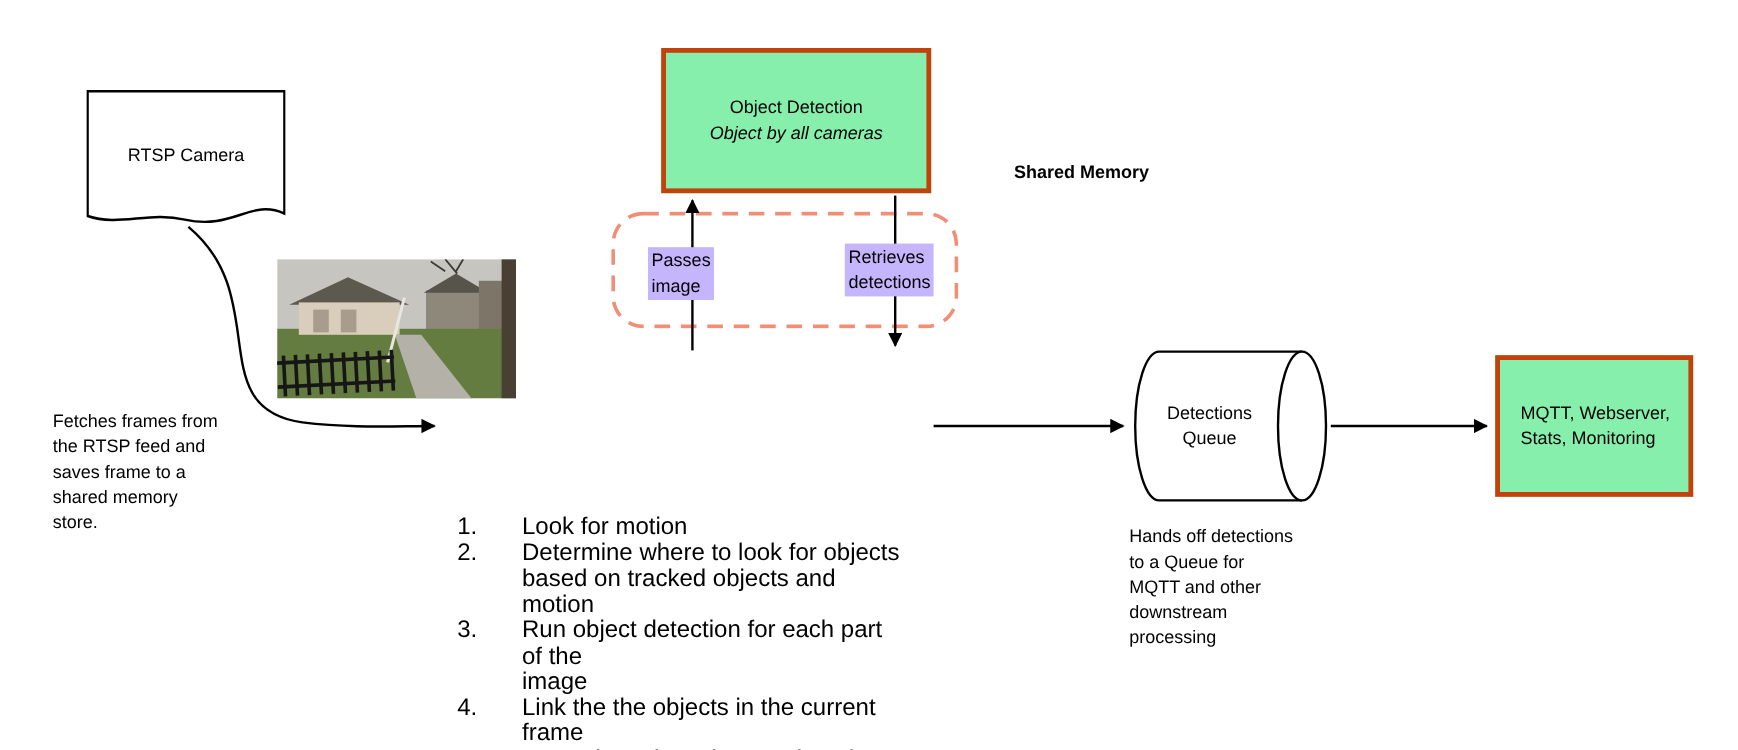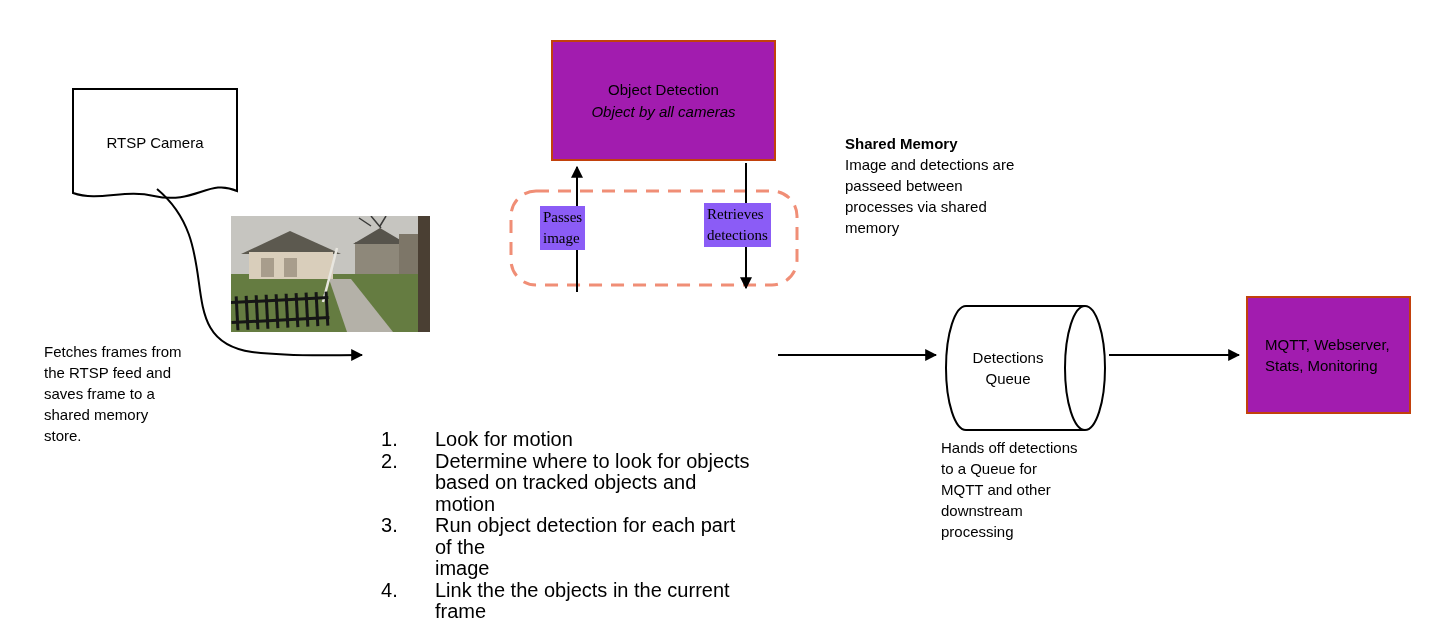--- a/index.html
+++ b/index.html
@@ -1,28 +1,28 @@
 <!DOCTYPE html>
 <html><head>
 <meta charset="utf-8">
 <style>
   * { margin:0; padding:0; box-sizing:border-box; }
   html,body { background:#fff; }
   body { font-family:"Liberation Sans", sans-serif; color:#000; }
   .canvas { position:relative; width:1448px; height:625px; background:#fff; overflow:hidden; }
   .abs { position:absolute; }
-  .ybox { background:#a21caf; border:2px solid #c2410c; display:flex; flex-direction:column;
+  .ybox { background:#86efac; border:4px solid #c2410c; display:flex; flex-direction:column;
           align-items:center; justify-content:center; text-align:center; font-size:15px; line-height:22px; z-index:1; }
   .preline { white-space:pre-line; }
   .note { font-size:15px; line-height:21px; z-index:1; }
-  .lbl-bg { background:#8b5cf6; padding:1px 3px; font-size:15px; line-height:21px; z-index:6;font-family:Liberation Serif, serif; }
+  .lbl-bg { background:#c4b5fd; padding:1px 3px; font-size:15px; line-height:21px; z-index:6; }
   .italic { font-style:italic; }
   .bold { font-weight:bold; }
   .layer { position:absolute; inset:0; z-index:5; pointer-events:none; }
-  .shapewrap { z-index:1;margin-top:13px; }
+  .shapewrap { z-index:1; }
   .shapewrap svg { display:block; }
   .shape-label { position:absolute; font-size:15px; line-height:21px; text-align:center; }
   .steps { list-style:none; font-size:20px; line-height:21.5px; counter-reset:s; z-index:1; }
   .steps li { counter-increment:s; display:grid; grid-template-columns:54px 1fr; }
   .steps li::before { content: counter(s) "."; }
   .mqtt-box { align-items:flex-start; text-align:left; padding-left:17px; line-height:21px; }
   .photo { z-index:4; border:0; }
 </style>
 </head>
 <body>
@@ -86,24 +86,20 @@
   </div>
 
   <div class="abs lbl-bg preline" style="left:540px; top:206px;">Passes
 image</div>
 
   <div class="abs lbl-bg preline" style="left:704px; top:203px;">Retrieves
 detections</div>
 
   <div class="abs note" style="left:845px; top:133px; width:210px;">
     <div class="bold">Shared Memory</div>
-    <div class="preline">Image and detections are
-passeed between
-processes via shared
-memory</div>
   </div>
 
 
   <ol class="abs steps" style="left:381px; top:429px; width:370px;">
     <li>
         <span class="preline">Look for motion</span>
       </li>
     <li>
         <span class="preline">Determine where to look for objects
 based on tracked objects and motion</span>

